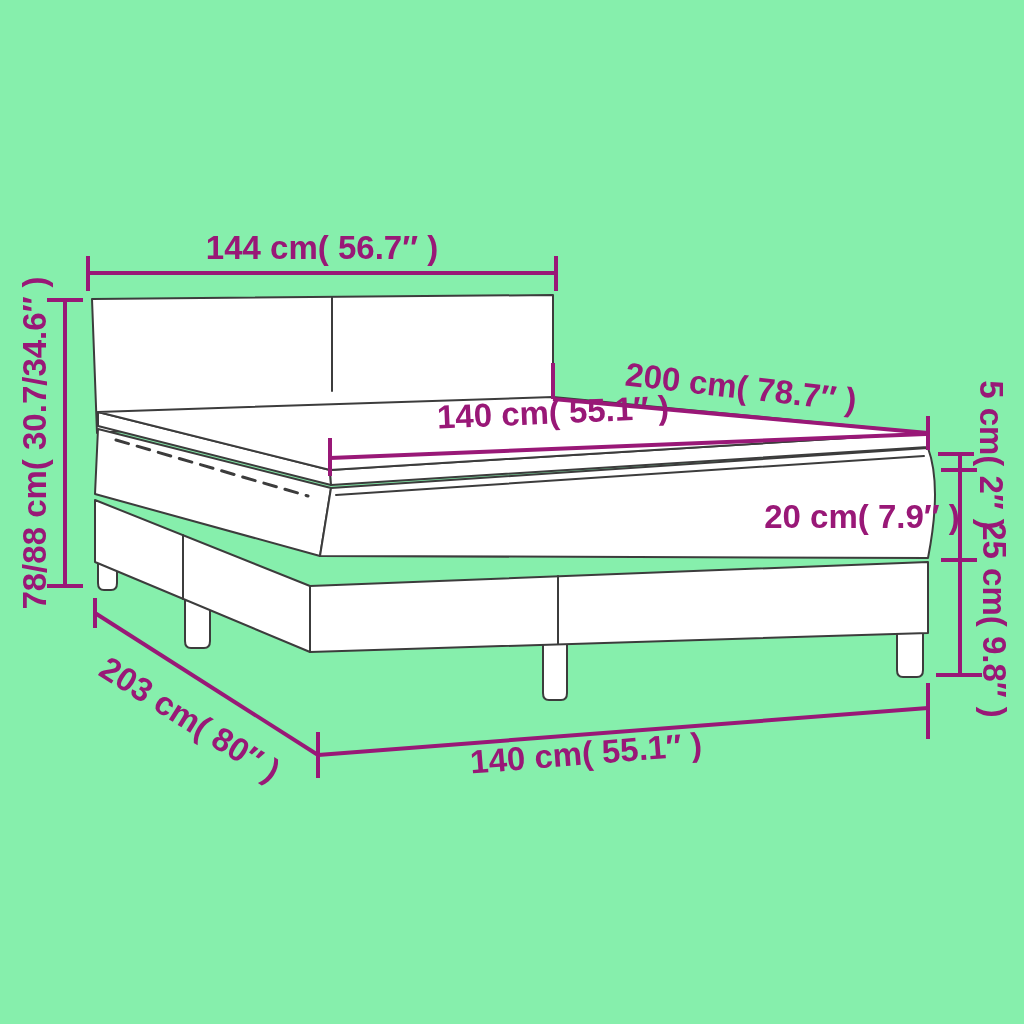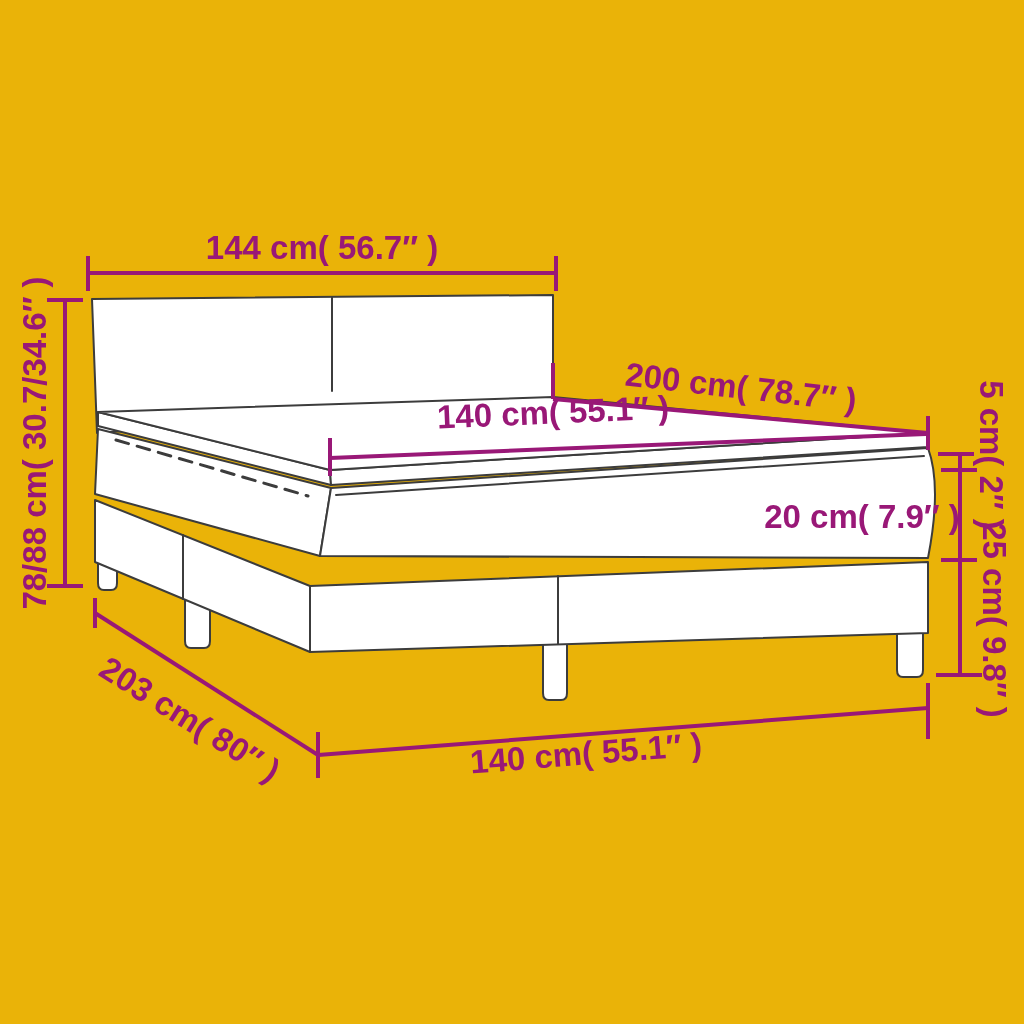--- a/index.html
+++ b/index.html
@@ -1,16 +1,16 @@
 <!DOCTYPE html>
 <html><head>
 <meta charset="utf-8">
 <style>
   html,body{margin:0;padding:0;background:#ffffff;}
-  .stage{width:1024px;height:1024px;background:#eab308;position:relative;margin:0 auto;}
+  .stage{width:1024px;height:1024px;background:#86efac;position:relative;margin:0 auto;}
   svg{display:block;}
   .dim-label text{
     font-family:"Liberation Sans", sans-serif;
     font-weight:700;
     font-size:33px;
     text-anchor:middle;
     dominant-baseline:central;
   }
 </style>
 </head>

